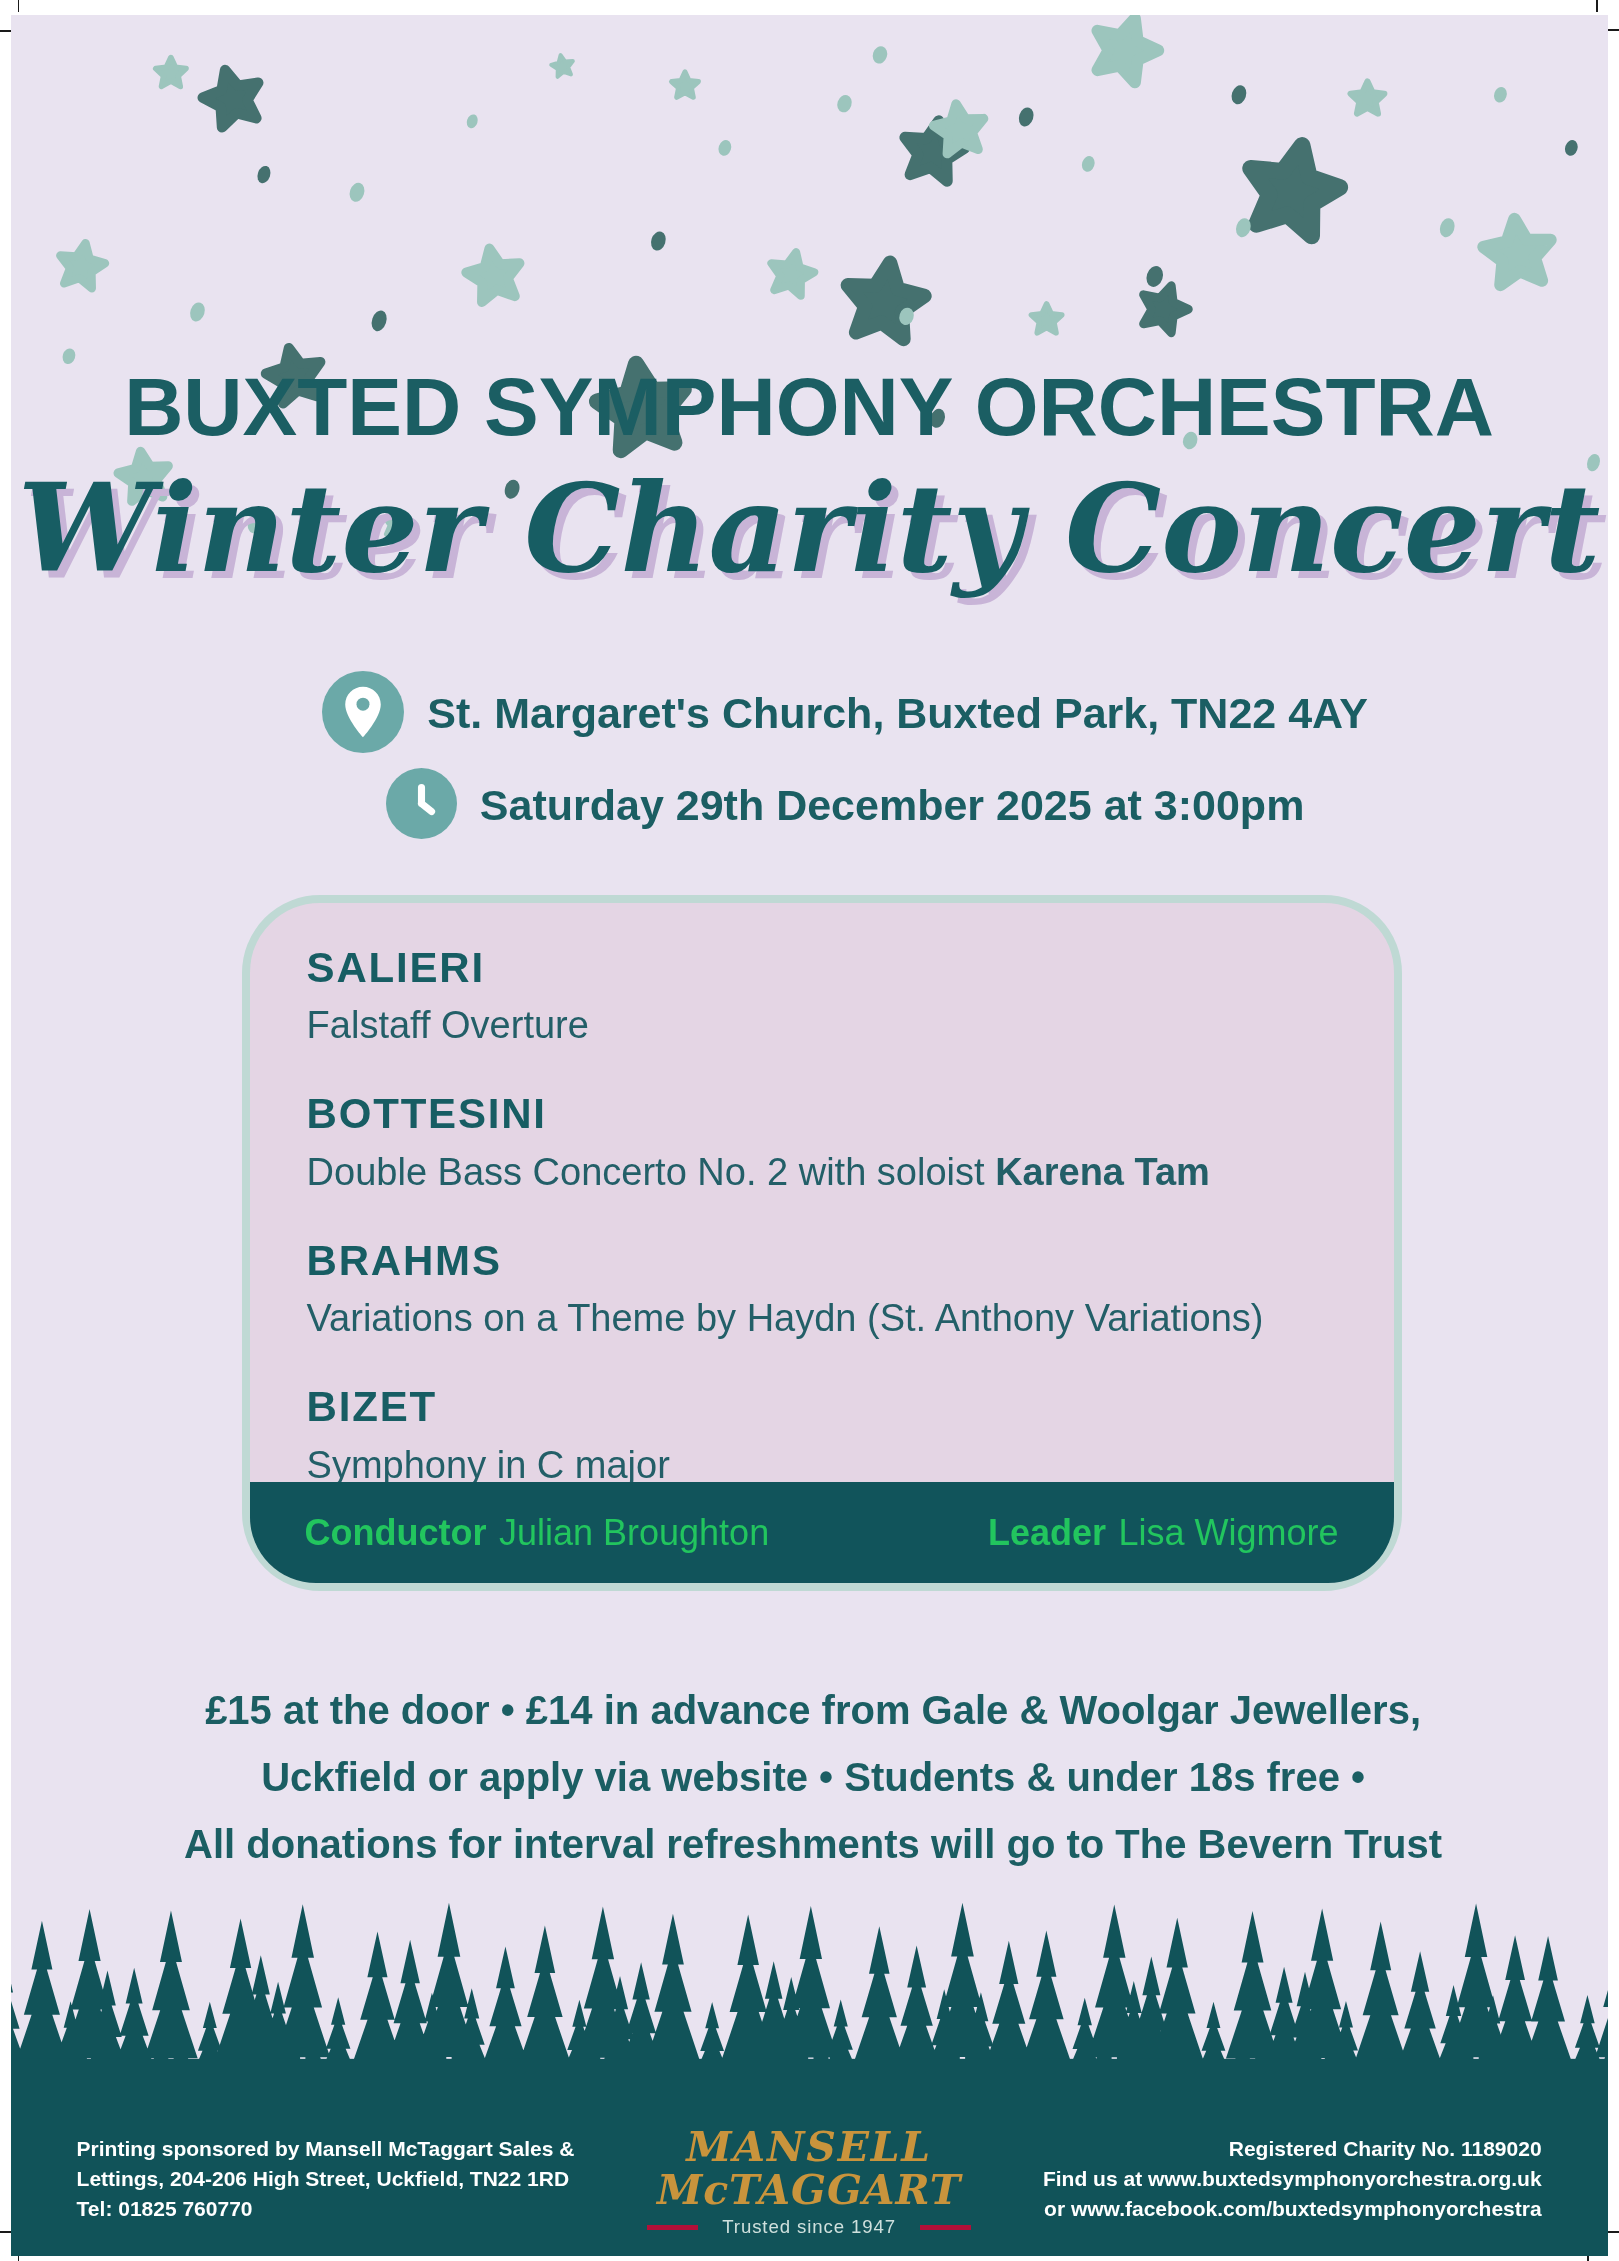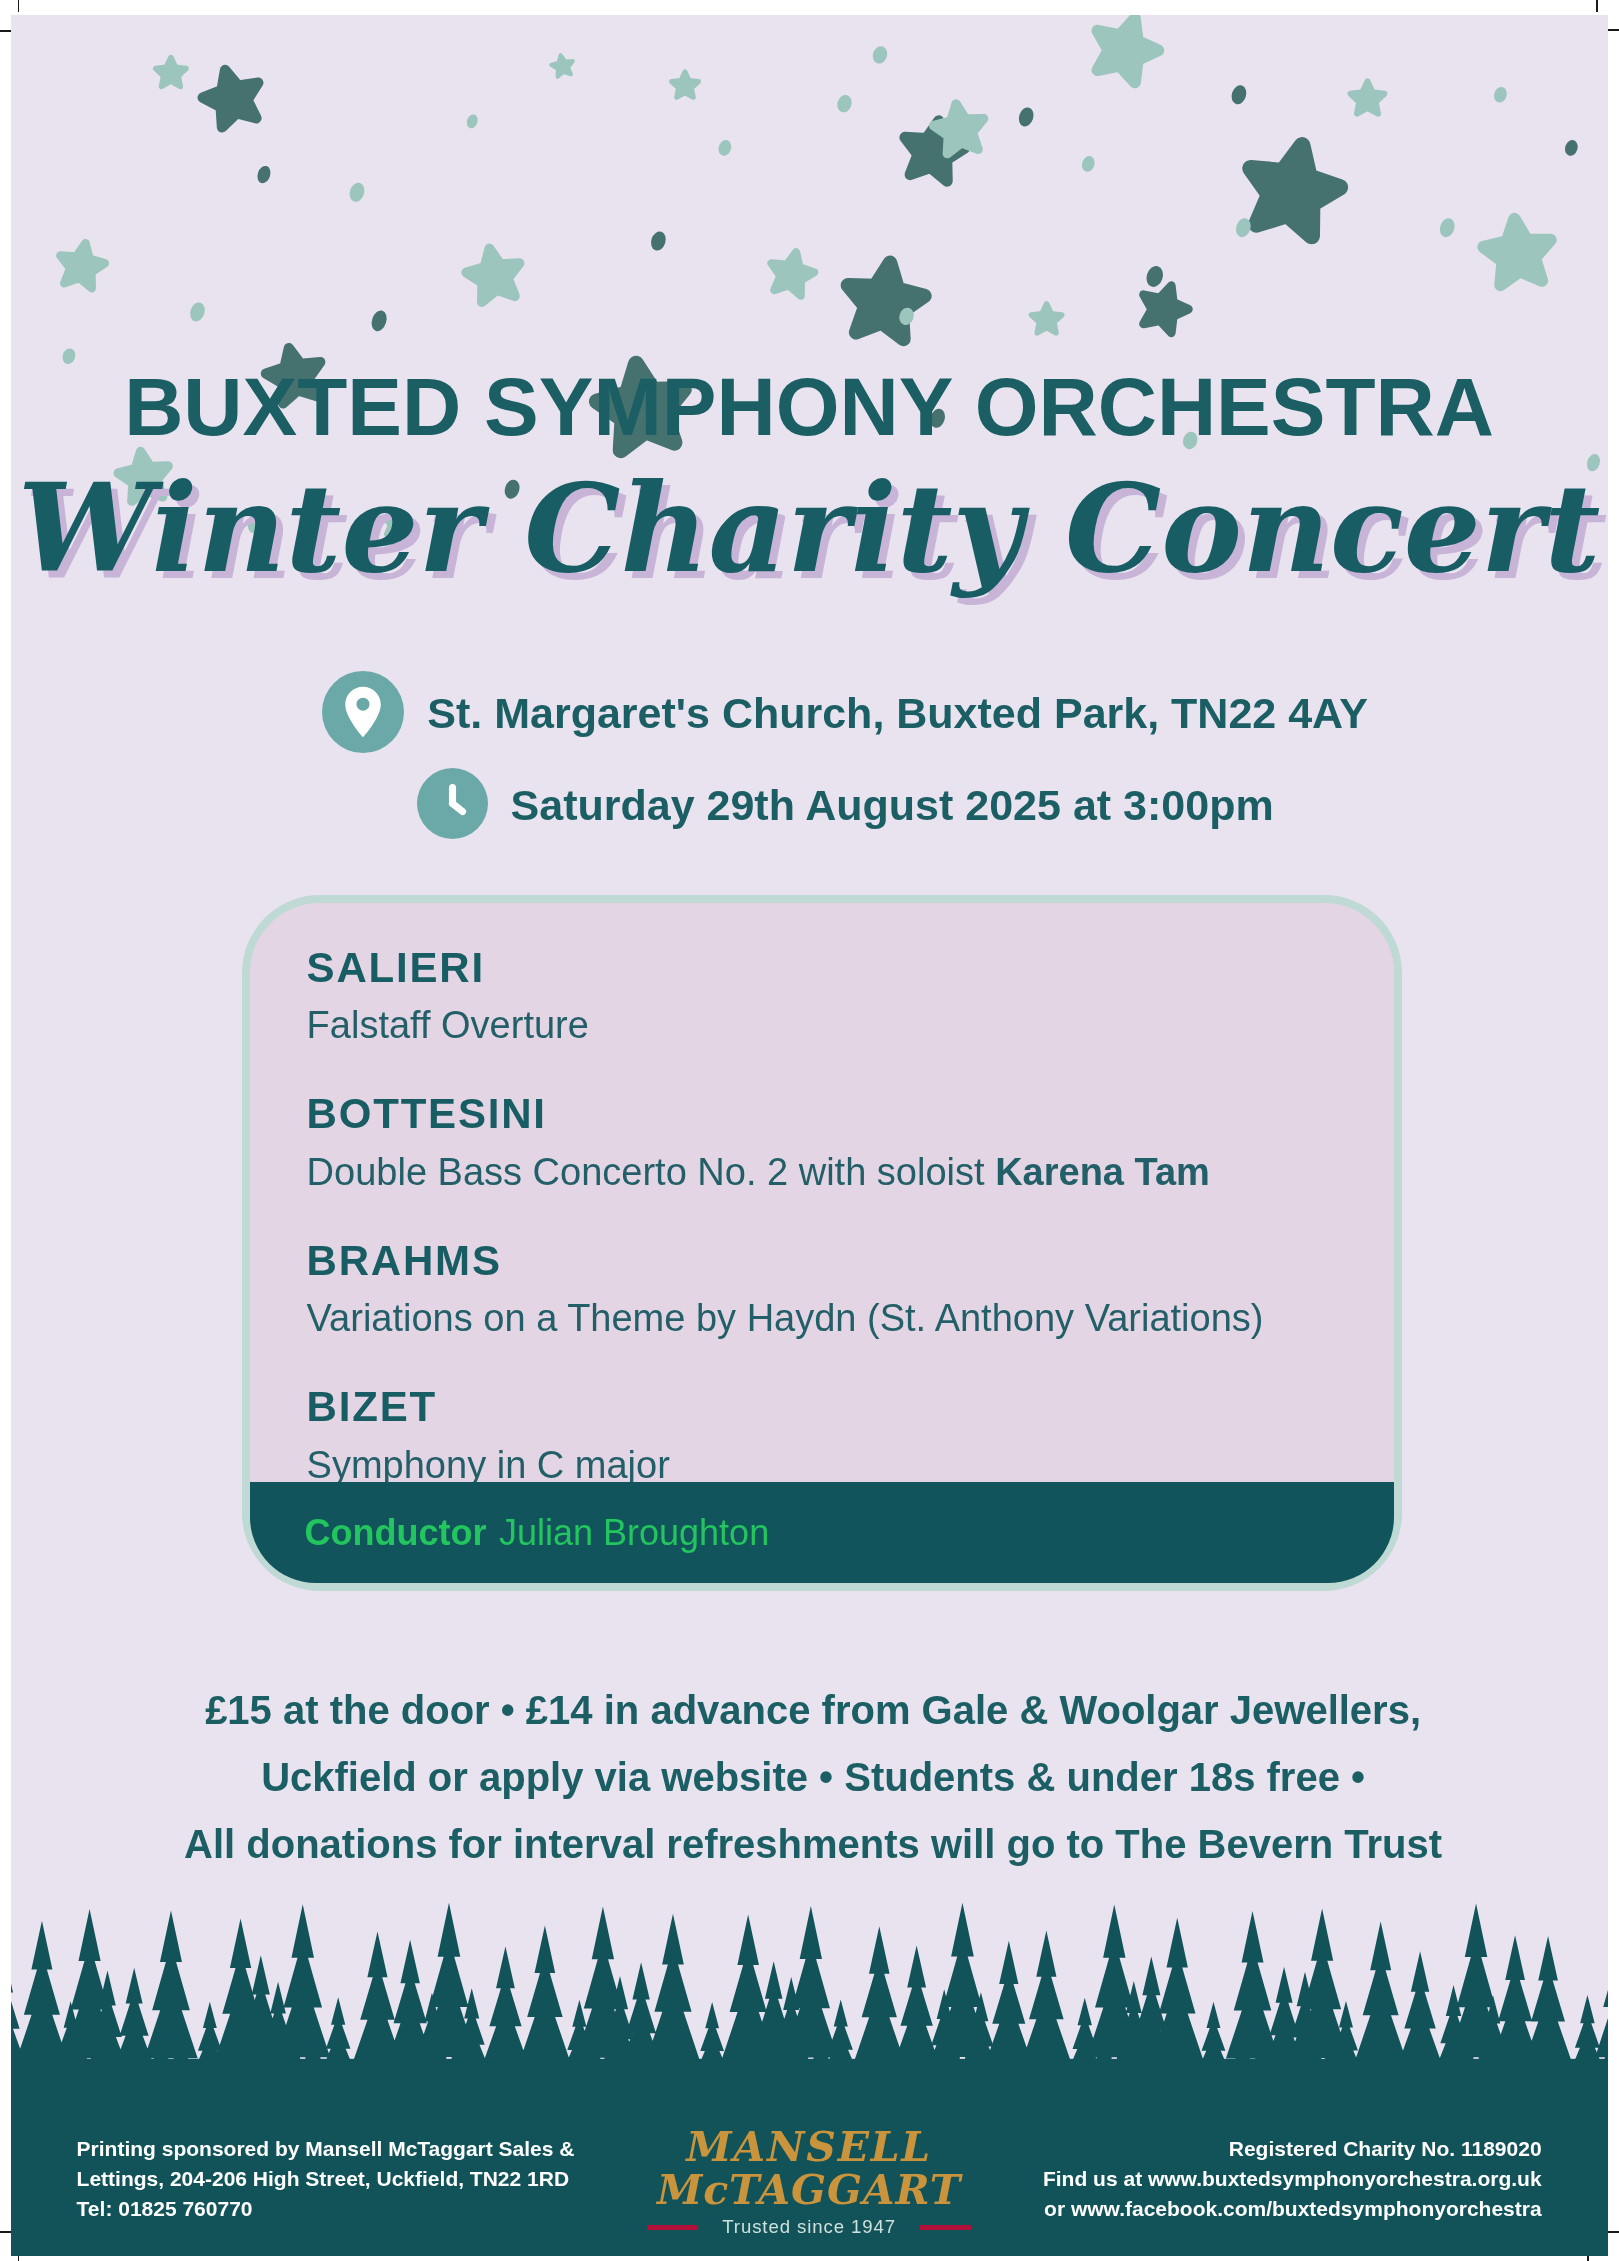--- a/index.html
+++ b/index.html
@@ -146,21 +146,21 @@
       </span>
       <span class="txt">St. Margaret's Church, Buxted Park, TN22 4AY</span>
     </div>
     <div class="info-row">
       <span>
         <svg width="71" height="71" viewBox="0 0 24 24">
           <circle cx="12" cy="12" r="12" fill="#6ba9a8"></circle>
           <path d="M12 12 V6.6 M12 12 l3.4 2.7" stroke="#ffffff" stroke-width="2.4" stroke-linecap="round" fill="none"></path>
         </svg>
       </span>
-      <span class="txt">Saturday 29th August 2025 at 3:00pm</span>
+      <span class="txt">Saturday 29th December 2025 at 3:00pm</span>
     </div>
   </div>
 
   <div class="card">
     <div class="card-body">
       <div class="entry">
         <div class="composer">SALIERI</div>
         <div class="piece"><span>Falstaff Overture</span><span class="pb"></span></div>
       </div>
       <div class="entry">
@@ -172,20 +172,23 @@
         <div class="piece"><span>Variations on a Theme by Haydn (St. Anthony Variations)</span><span class="pb"></span></div>
       </div>
       <div class="entry">
         <div class="composer">BIZET</div>
         <div class="piece"><span>Symphony in C major</span><span class="pb"></span></div>
       </div>
     </div>
     <div class="credits">
       <div>
         <span class="lbl">Conductor</span><span>Julian Broughton</span>
+      </div>
+      <div>
+        <span class="lbl">Leader</span><span>Lisa Wigmore</span>
       </div>
     </div>
   </div>
 
   <div class="tickets">
     <div>£15 at the door • £14 in advance from Gale &amp; Woolgar Jewellers,</div>
     <div>Uckfield or apply via website • Students &amp; under 18s free •</div>
     <div>All donations for interval refreshments will go to The Bevern Trust</div>
   </div>
 

